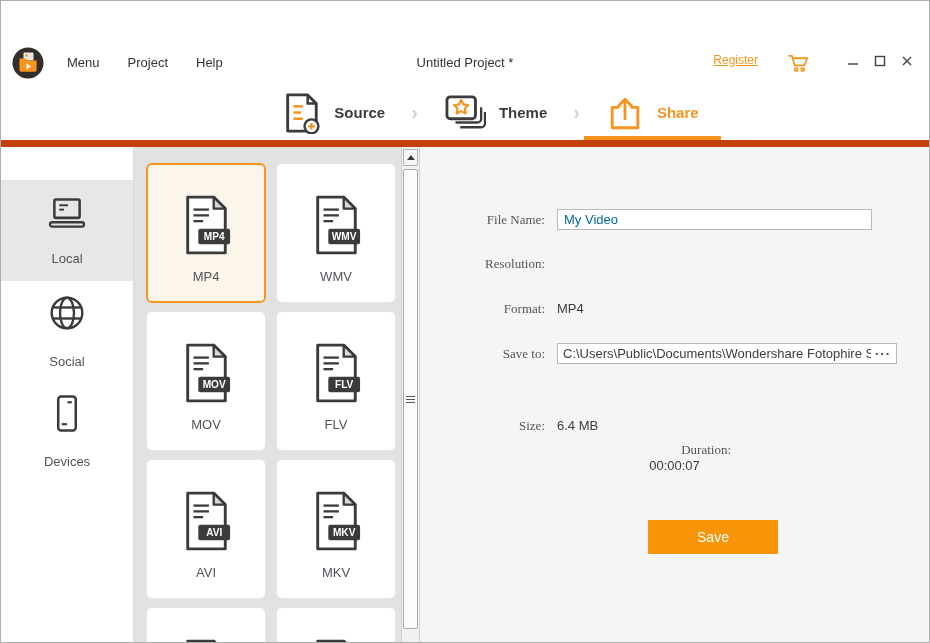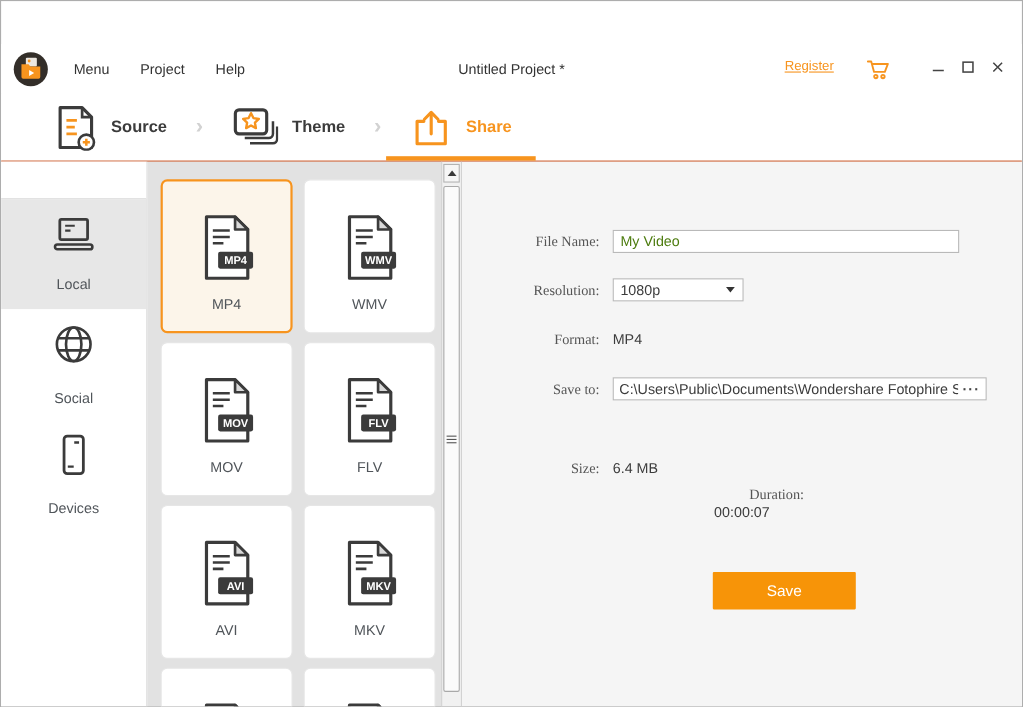--- a/index.html
+++ b/index.html
@@ -13,21 +13,21 @@
   .titlebar { height:45px; background:#fff; display:flex; align-items:center; position:relative;margin-top:39px; }
   .logo { margin-left:10px; width:34px; height:34px; flex:0 0 auto; }
   .menubar { display:flex; align-items:center; margin-left:22px; gap:28px; }
   .menu-item { font-size:13px; color:#333; cursor:default; }
   .win-title { position:absolute; left:50%; transform:translateX(-50%); font-size:13px; color:#333; }
   .tb-right { margin-left:auto; display:flex; align-items:flex-start; gap:29px; padding-right:14px; }
   .register { font-size:12px; color:#f7941e; text-decoration:underline; }
   .winctl { display:flex; align-items:center; gap:11px; margin-left:6px; }
   .winctl span { display:inline-flex; align-items:center; justify-content:center; width:16px; height:16px; }
   
-  .steps-row { height:62px; background:#fff; border-bottom:1px solid #c2410c; display:flex; justify-content:flex-start; }
+  .steps-row { height:62px; background:#fff; border-bottom:7px solid #c2410c; display:flex; justify-content:center; }
   .steps { display:flex; align-items:stretch; transform:translateX(25px); }
   .step { display:flex; align-items:center; gap:13px; padding:0 22px; position:relative; }
   .step-label { font-size:15px; font-weight:bold; color:#3b3b3b; }
   .step.active .step-label { color:#f7941e; }
   .step-underline { position:absolute; left:0; right:0; bottom:0; height:4px; background:#f7941e; }
   .chevron { align-self:center; color:#d2d2d2; font-size:20px; margin:0 4px; font-weight:bold; }
   
   .content { display:flex; height:534px; }
   
   .sidebar { width:133px; background:#fff; border-right:1px solid #d9d9d9; flex:0 0 auto; }
@@ -55,21 +55,21 @@
   .sb-thumb { position:absolute; left:1px; right:1px; top:22px; height:460px; background:#fbfbfb;
               border:1px solid #a9a9a9; border-radius:2px; display:flex; align-items:center; justify-content:center; }
   .grip { width:9px; height:7px; border-top:1px solid #555; border-bottom:1px solid #555; position:relative; }
   .grip::after { content:''; position:absolute; left:0; right:0; top:2px; border-top:1px solid #555; }
   
   .details { flex:1; background:#f5f5f5; }
   .frow { display:flex; align-items:center; height:21px; }
   .frow .flabel { width:125px; text-align:right; font-size:13px; color:#555; margin-right:12px; flex:0 0 auto;font-family:Liberation Serif, serif; }
   .fvalue { font-size:13px; color:#3c3c3c; }
   .txt-input { width:315px; height:21px; border:1px solid #b9b9b9; background:#fff; font-family:"Liberation Sans",sans-serif;
-               font-size:13px; padding:0 6px; color:#4d7c0f; outline:none; }
+               font-size:13px; padding:0 6px; color:#0369a1; outline:none; }
   .dropdown { width:119px; height:21px; border:1px solid #b9b9b9; background:#fff; display:flex; align-items:center; cursor:pointer; }
   .dropdown .dd-text { font-size:13px; color:#3c3c3c; padding-left:6px; flex:1; }
   .dd-arrow { width:0; height:0; border-left:4px solid transparent; border-right:4px solid transparent;
               border-top:5px solid #333; margin-right:7px; }
   .path-box { width:340px; height:21px; border:1px solid #b9b9b9; background:#fff; display:flex; align-items:center;
               padding:0 5px; overflow:hidden; }
   .path-text { font-size:13px; color:#3c3c3c; white-space:nowrap; overflow:hidden; flex:1; }
   .path-ellipsis { font-size:13px; color:#444; font-weight:bold; letter-spacing:1px; margin-left:4px; cursor:pointer; }
   .save-btn { margin:57px 0 0 228px; width:130px; height:34px; background:#f79408; color:#fff; border:none;
               font-family:"Liberation Sans",sans-serif; font-size:14px; cursor:pointer; border-radius:1px; }
@@ -317,24 +317,20 @@
 
     <div class="details">
 
       <div class="frow mt62">
         <span class="flabel">File Name:</span>
         <input class="txt-input" type="text" value="My Video" style="">
       </div>
 
       <div class="frow mt23">
         <span class="flabel">Resolution:</span>
-        <div class="dropdown">
-          <span class="dd-text">1080p</span>
-          <span class="dd-arrow"></span>
-        </div>
       </div>
 
       <div class="frow mt24">
         <span class="flabel">Format:</span>
         <span class="fvalue">MP4</span>
       </div>
 
       <div class="frow mt24">
         <span class="flabel">Save to:</span>
         <div class="path-box">

